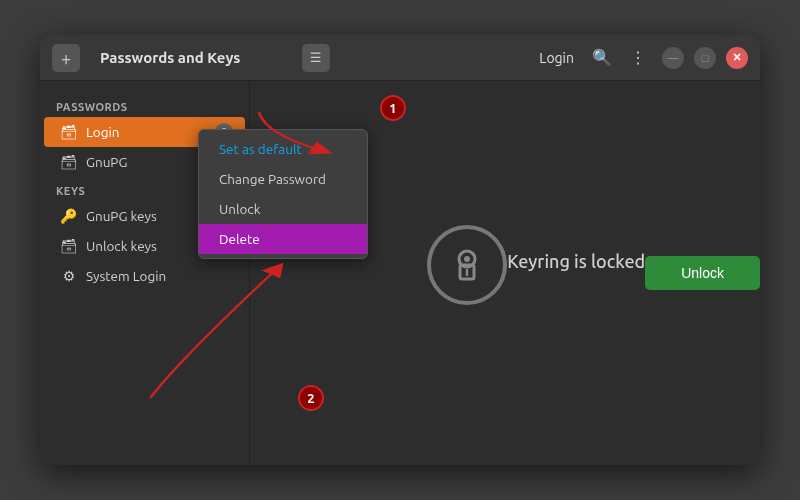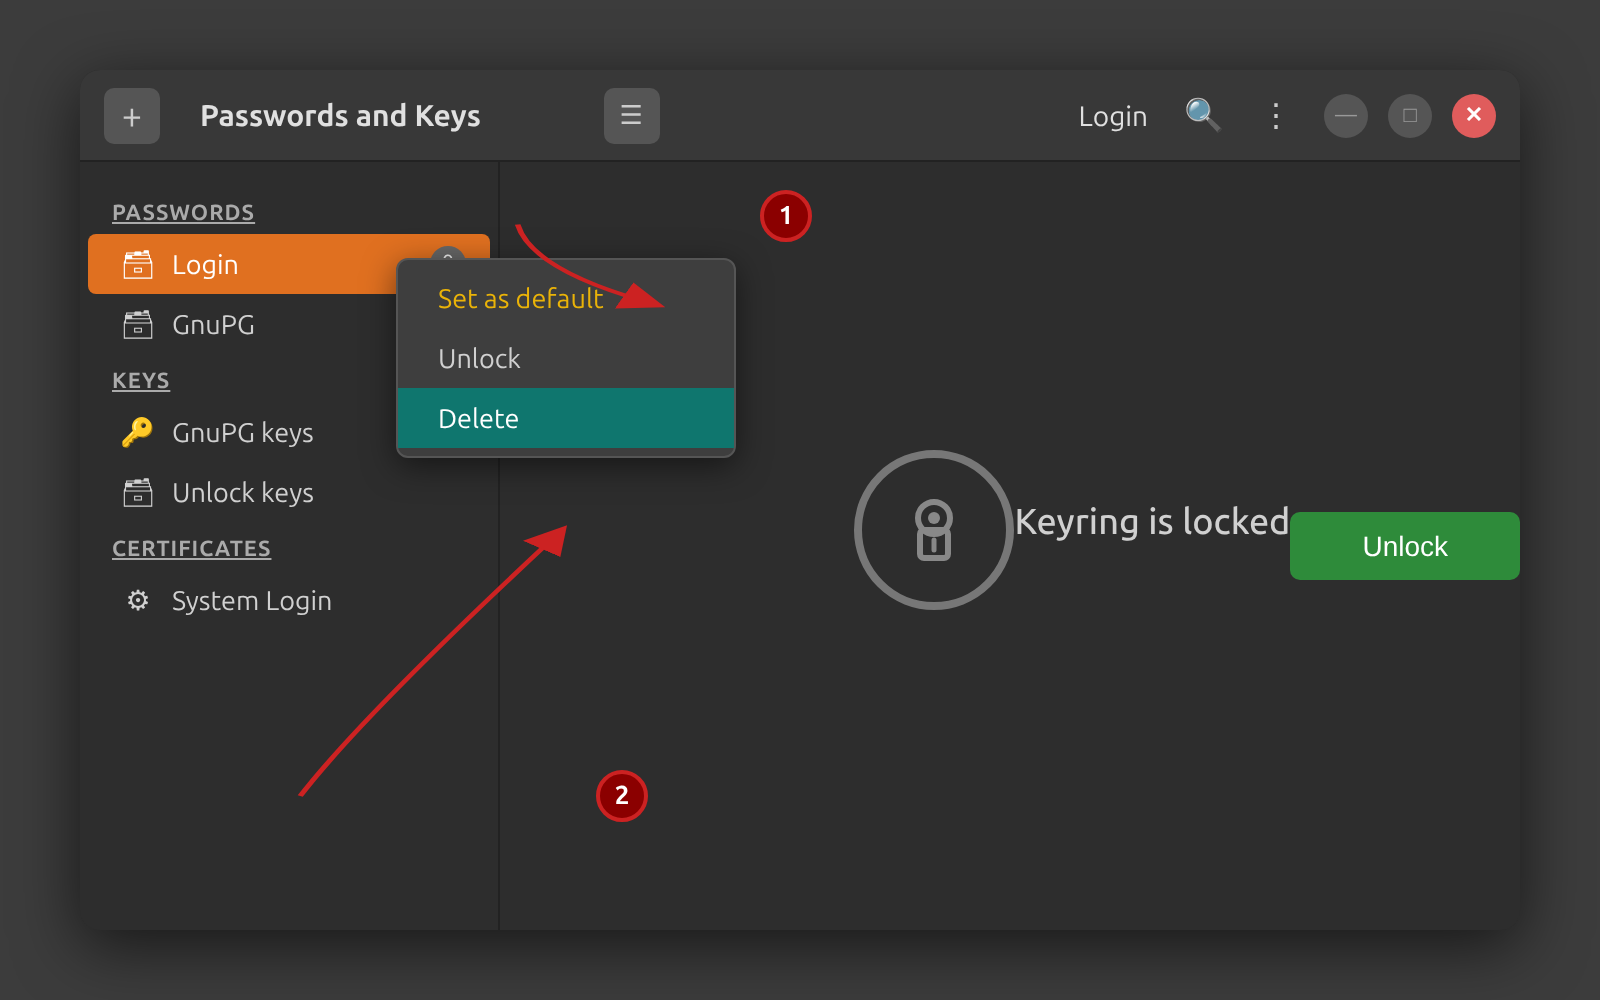--- a/index.html
+++ b/index.html
@@ -107,21 +107,20 @@
       flex-shrink: 0;
       border-right: 1px solid #222;
     }
     .sidebar-section-label {
       color: #aaa;
       font-size: 11px;
       font-weight: 700;
       text-transform: uppercase;
       padding: 8px 16px 4px 16px;
       letter-spacing: 0.5px;
-      text-decoration: underline;
     }
     .sidebar-item {
       display: flex;
       align-items: center;
       gap: 8px;
       padding: 7px 16px;
       cursor: pointer;
       color: #d0d0d0;
       font-size: 13.5px;
       border-radius: 4px;
@@ -202,25 +201,25 @@
       min-width: 170px;
       padding: 4px 0;
     }
     .context-menu-item {
       padding: 7px 20px;
       color: #d0d0d0;
       font-size: 13.5px;
       cursor: pointer;
     }
     .context-menu-item.disabled {
-      color: #eab308;
+      color: #0ea5e9;
       cursor: default;
     }
     .context-menu-item.highlighted {
-      background: #0f766e;
+      background: #a21caf;
       color: #fff;
     }
 
     
     .annotation {
       position: absolute;
       width: 26px;
       height: 26px;
       border-radius: 50%;
       background: #8b0000;
@@ -293,21 +292,20 @@
       <div class="sidebar-item">
         <span class="sidebar-item-icon">🔑</span>
         <span>GnuPG keys</span>
       </div>
 
       <div class="sidebar-item">
         <span class="sidebar-item-icon">🗃</span>
         <span>Unlock keys</span>
       </div>
 
-      <div class="sidebar-section-label">Certificates</div>
 
       <div class="sidebar-item">
         <span class="sidebar-item-icon">⚙</span>
         <span>System Login</span>
       </div>
     </div>
 
     <div class="main-panel">
       <div class="keyring-icon">
         <svg viewBox="0 0 44 44" fill="none" xmlns="http://www.w3.org/2000/svg">
@@ -316,20 +314,21 @@
           <rect x="15" y="22" width="14" height="14" rx="2" fill="none" stroke="#888" stroke-width="3"></rect>
           <line x1="22" y1="27" x2="22" y2="32" stroke="#888" stroke-width="2.5" stroke-linecap="round"></line>
         </svg>
       </div>
       <div class="keyring-title">Keyring is locked</div>
       <button class="unlock-btn">Unlock</button>
     </div>
 
     <div class="context-menu">
       <div class="context-menu-item disabled">Set as default</div>
+      <div class="context-menu-item">Change Password</div>
       <div class="context-menu-item">Unlock</div>
       <div class="context-menu-item highlighted">Delete</div>
     </div>
 
     <div class="annotation" style="top: 14px; left: 340px;">
       <span>1</span>
     </div>
 
     <svg class="arrow-svg" style="top:0;left:0;width:100%;height:100%;" viewBox="0 0 510 430" preserveAspectRatio="none">
       <defs>

